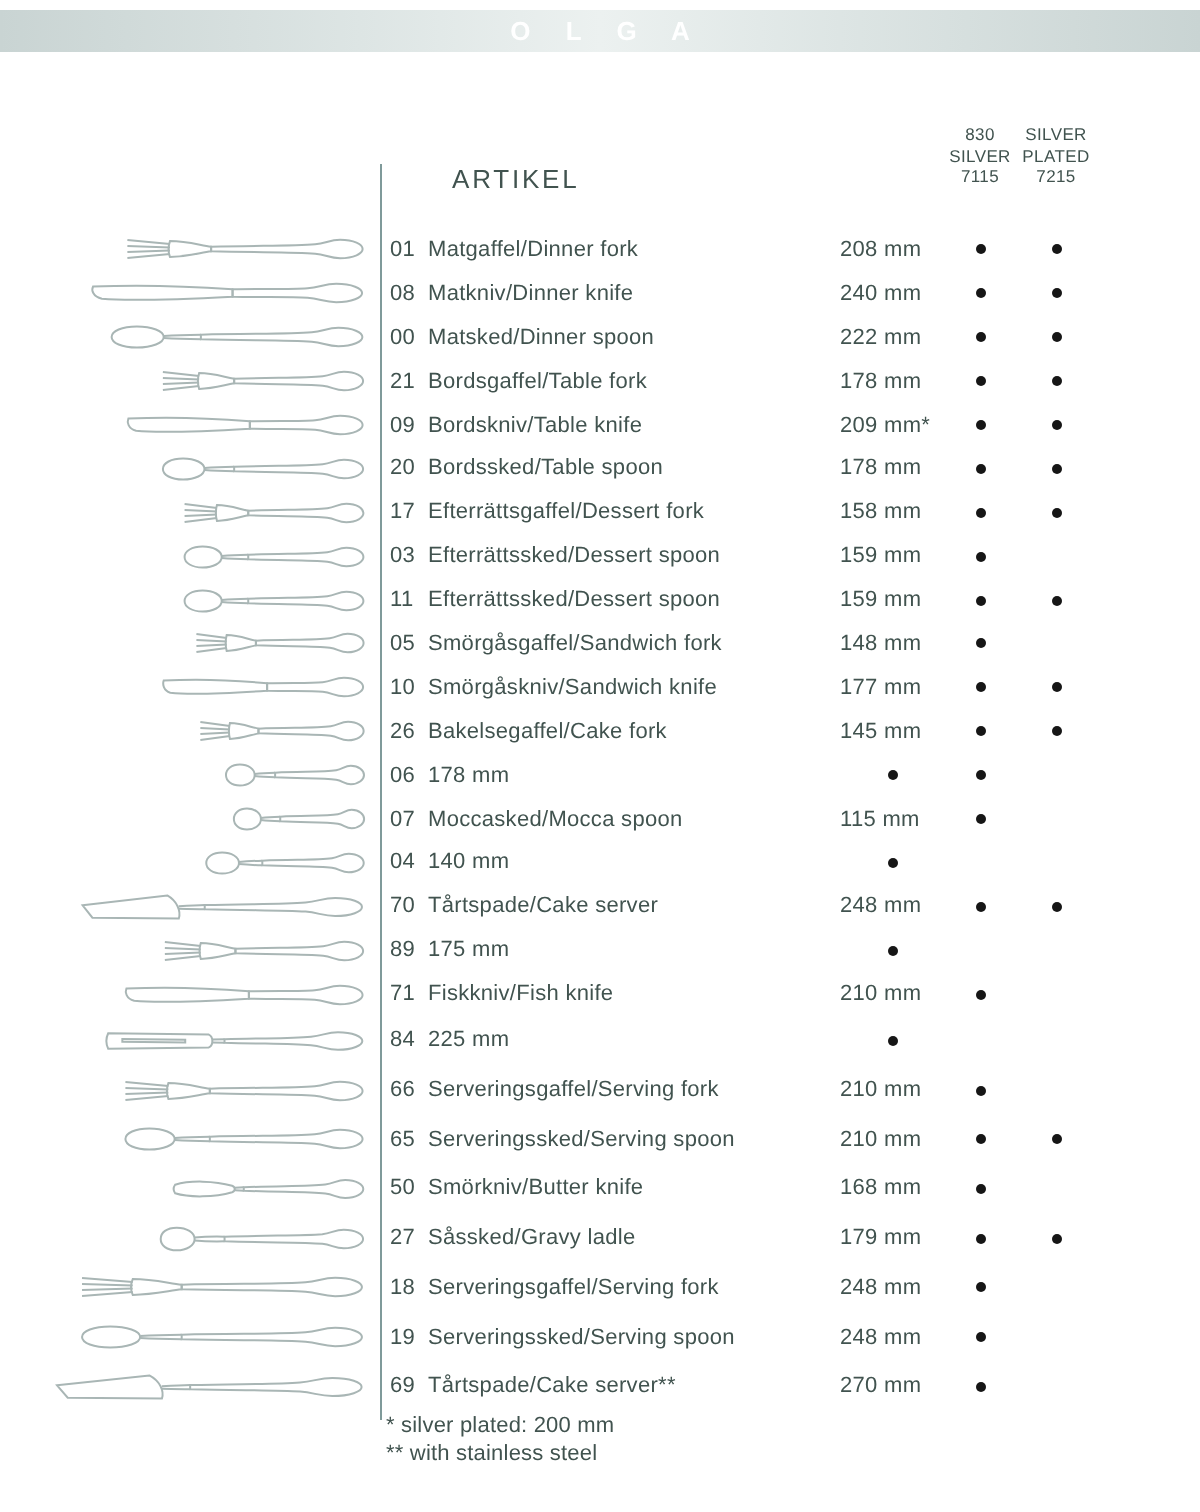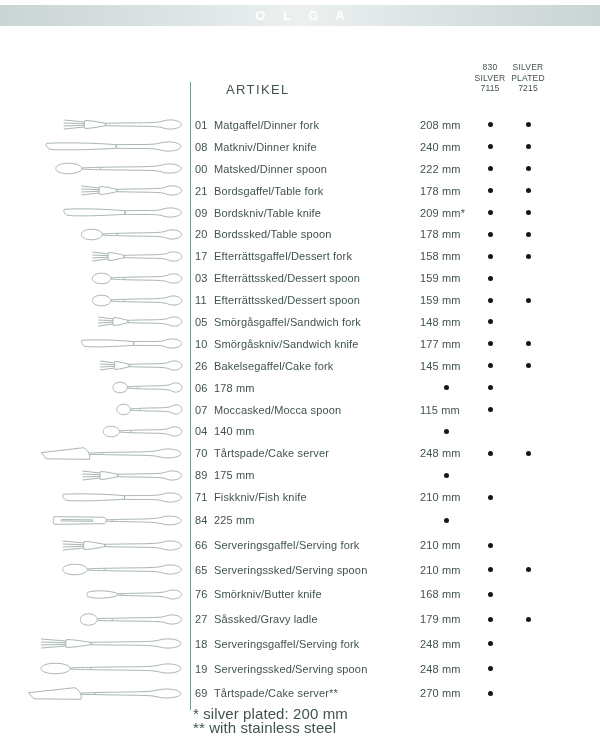--- a/index.html
+++ b/index.html
@@ -29,21 +29,21 @@
   .rows{position:absolute;left:0;top:114px;width:600px;}
   .row{
     display:grid;grid-template-columns:190px 24px 206px 52px 36px 40px 1fr;
     align-items:center;height:21.9px;font-size:11px;letter-spacing:.15px;
   }
   .row.tall{height:24.7px;}
   .illo{display:flex;justify-content:flex-end;align-items:center;height:100%;padding-right:7px;box-sizing:border-box;}
   .num{padding-left:5px;box-sizing:border-box;}
   .dotc{display:flex;justify-content:center;align-items:center;}
   .dot{width:5px;height:5px;border-radius:50%;background:var(--dot,#161616);}
-  .footnotes{position:absolute;left:193px;top:707px;font-size:15px;line-height:13.5px;letter-spacing:.1px;}
+  .footnotes{position:absolute;left:193px;top:707px;font-size:11px;line-height:13.5px;letter-spacing:.1px;}
   .art path{stroke:var(--illustration,#a9b6b5);fill:none;stroke-width:1;}
   .defs-holder{position:absolute;width:0;height:0;overflow:hidden;}
 </style>
 </head>
 <body>
 
 <div class="page">
 
   <svg class="defs-holder" aria-hidden="true">
     <defs>
@@ -458,21 +458,21 @@
       <span class="dot" style="visibility: visible;"></span>
     </div>
   </div>
 
   <div class="row tall">
     <div class="illo">
           <svg viewBox="0 0 100 14" preserveAspectRatio="none" width="97" height="15">
             <use href="#shape-butterknife"></use>
           </svg>
         </div>
-    <div class="num">76</div>
+    <div class="num">50</div>
     <div class="name">Smörkniv/Butter knife</div>
     <div class="len">168 mm</div>
     <div class="dotc d1">
       <span class="dot" style="visibility: visible;"></span>
     </div>
     <div class="dotc d2">
       <span class="dot" style="visibility: hidden;"></span>
     </div>
   </div>
 

